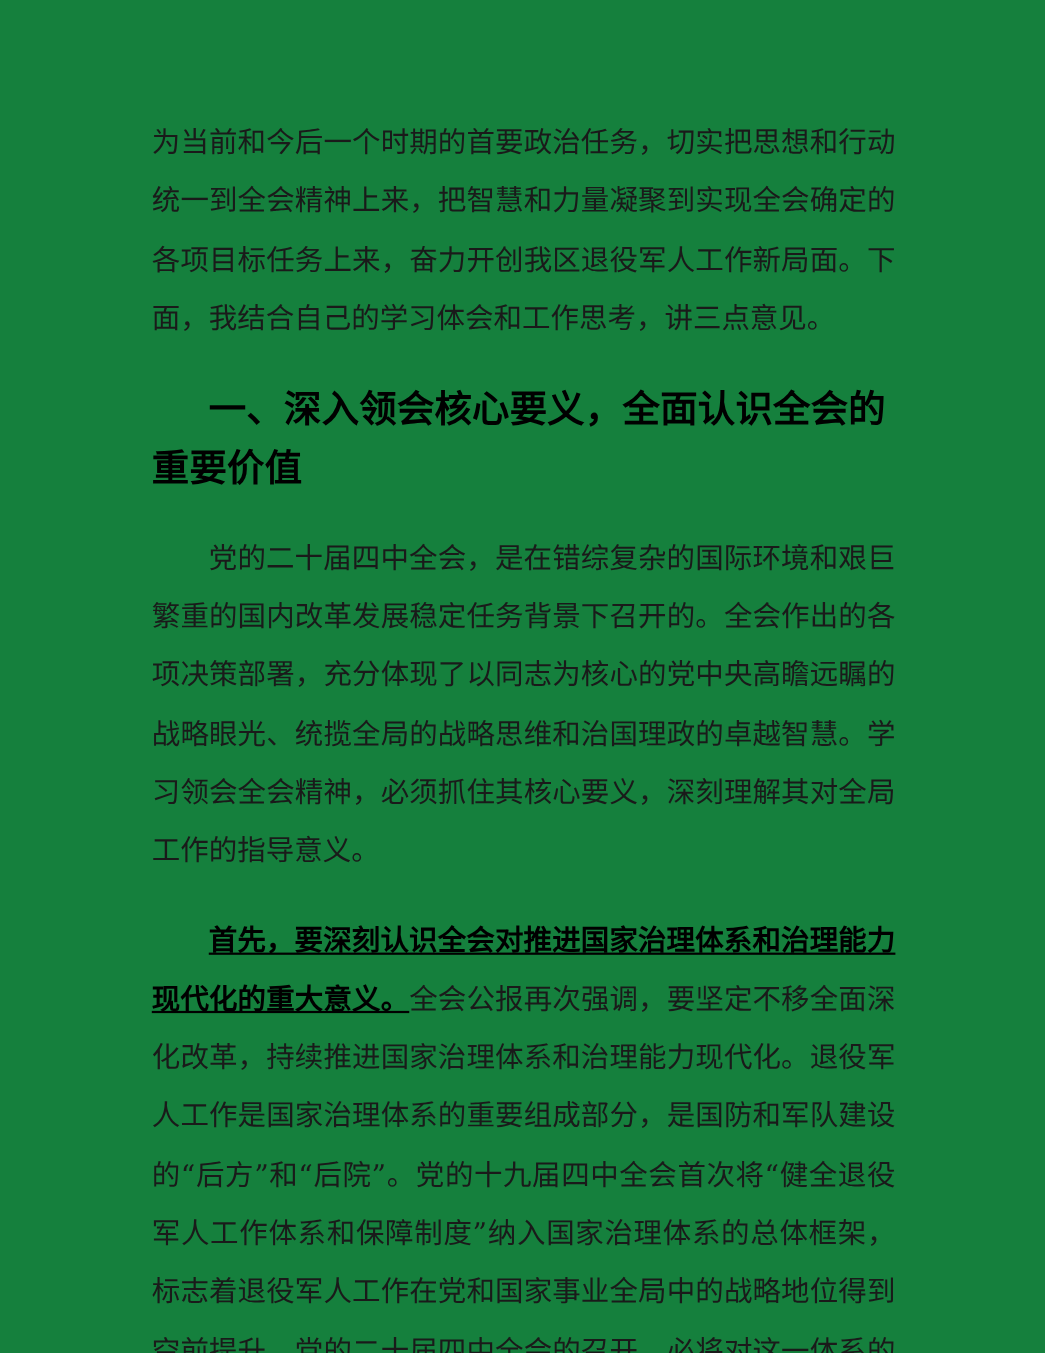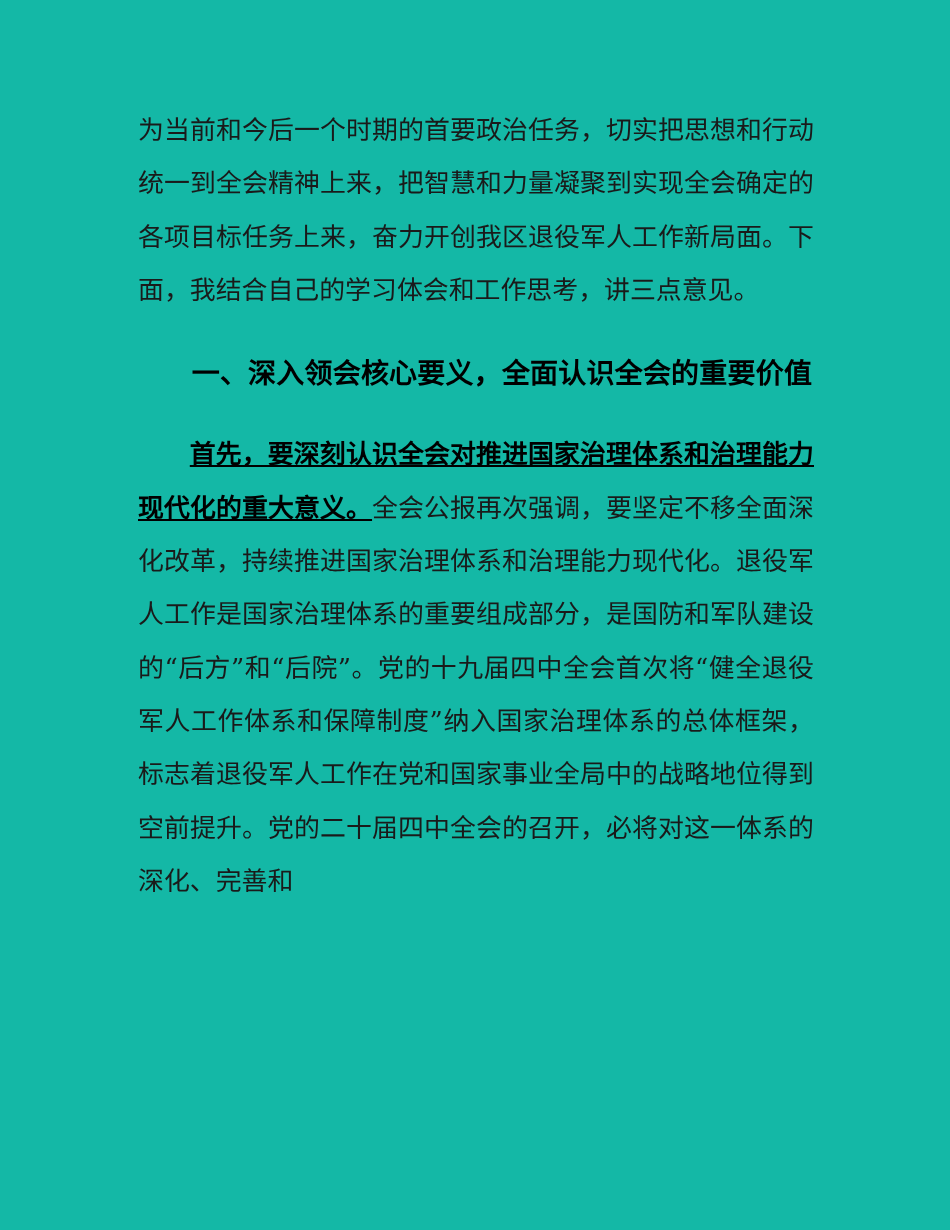--- a/index.html
+++ b/index.html
@@ -15,21 +15,21 @@
     font-family: "DejaVu Serif", "Liberation Serif", serif;
     color: #000000;
     -webkit-font-smoothing: antialiased;
   }
 
   .page {
     position: relative;
     box-sizing: border-box;
     width: 950px;
     height: 1230px;
-    background: #14b8a6;
+    background: #15803d;
     padding: 0;
   }
 
   
   .doc-body {
     position: absolute;
     left: 138px;
     top: 104px;
     width: 676px;
   }
@@ -50,27 +50,27 @@
   }
 
   
   .para.cont {
     text-indent: 0;
   }
 
   .heading {
     margin: 0;
     padding: 0;
-    font-size: 28px;
+    font-size: 34px;
     line-height: 53.3px;
     text-indent: 51.8px;
     font-family: "DejaVu Sans", "Liberation Sans", sans-serif;
     font-weight: 700;
     color: #000000;
-    text-align: center;
+    text-align: left;
     letter-spacing: 0.2px;
   }
 
   .strong-run {
     font-family: "DejaVu Sans", "Liberation Sans", sans-serif;
     font-weight: 700;
     color: #000000;
     text-decoration: underline;
   }
 
@@ -90,20 +90,21 @@
 <body>
 
 <div class="page">
 
   <div class="doc-body">
 
     <p class="para cont gap-after">为当前和今后一个时期的首要政治任务，切实把思想和行动统一到全会精神上来，把智慧和力量凝聚到实现全会确定的各项目标任务上来，奋力开创我区退役军人工作新局面。下面，我结合自己的学习体会和工作思考，讲三点意见。</p>
 
     <h2 class="heading gap-before gap-after">一、深入领会核心要义，全面认识全会的重要价值</h2>
 
+    <p class="para gap-after">党的二十届四中全会，是在错综复杂的国际环境和艰巨繁重的国内改革发展稳定任务背景下召开的。全会作出的各项决策部署，充分体现了以同志为核心的党中央高瞻远瞩的战略眼光、统揽全局的战略思维和治国理政的卓越智慧。学习领会全会精神，必须抓住其核心要义，深刻理解其对全局工作的指导意义。</p>
 
     <p class="para"><span class="strong-run">首先，要深刻认识全会对推进国家治理体系和治理能力现代化的重大意义。</span><span>全会公报再次强调，要坚定不移全面深化改革，持续推进国家治理体系和治理能力现代化。退役军人工作是国家治理体系的重要组成部分，是国防和军队建设的“后方”和“后院”。党的十九届四中全会首次将“健全退役军人工作体系和保障制度”纳入国家治理体系的总体框架，标志着退役军人工作在党和国家事业全局中的战略地位得到空前提升。党的二十届四中全会的召开，必将对这一体系的深化、完善和</span></p>
 
   </div>
 
   <div class="page-bottom-blank"></div>
 
 </div>
 
 </body></html>

